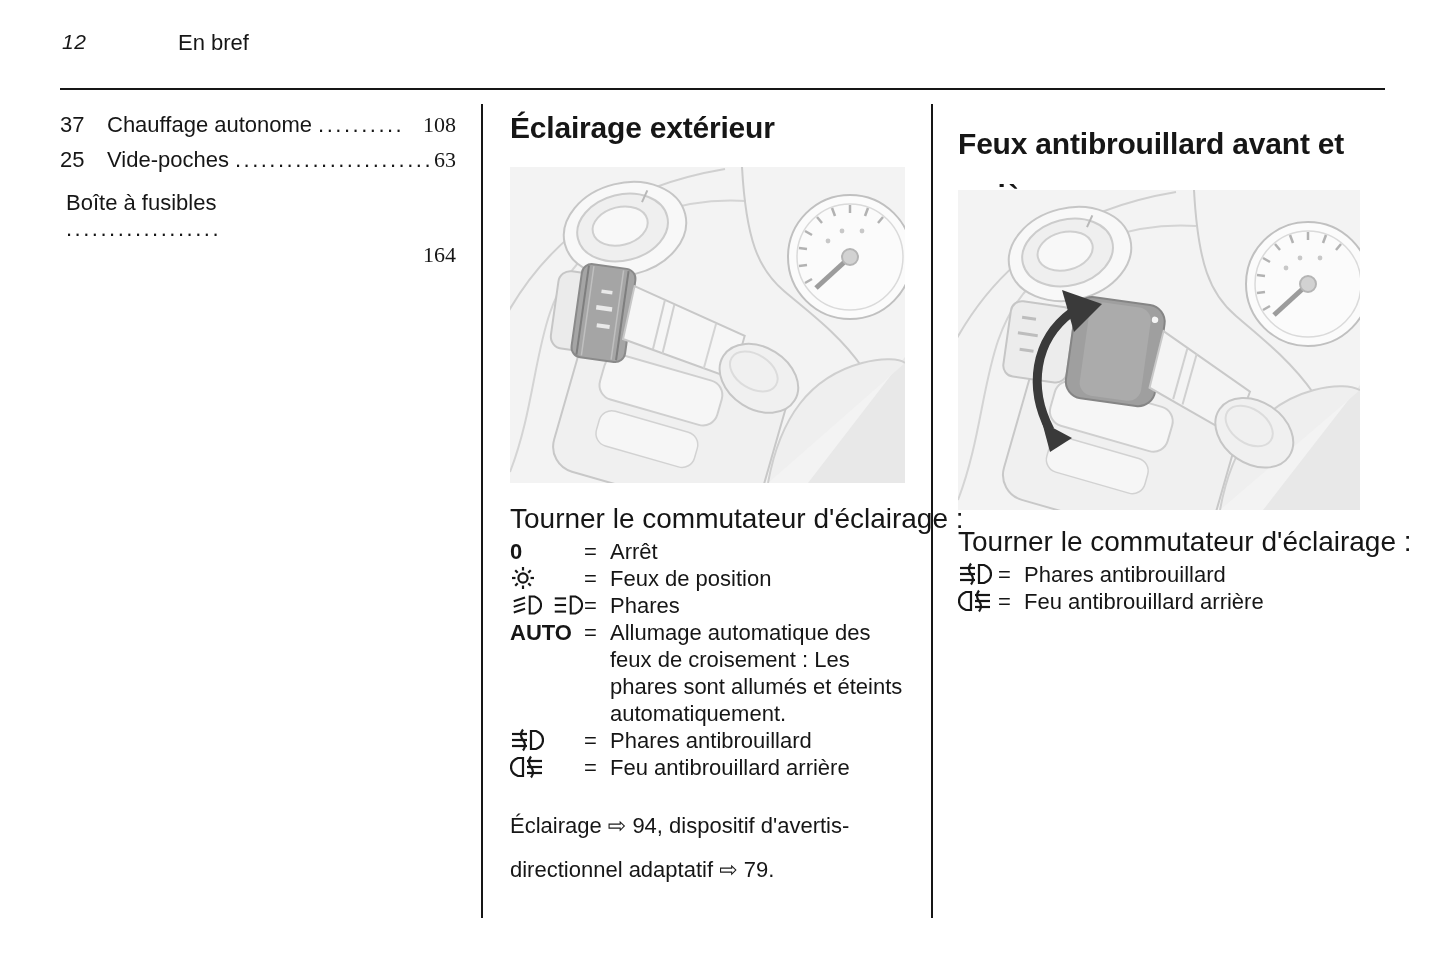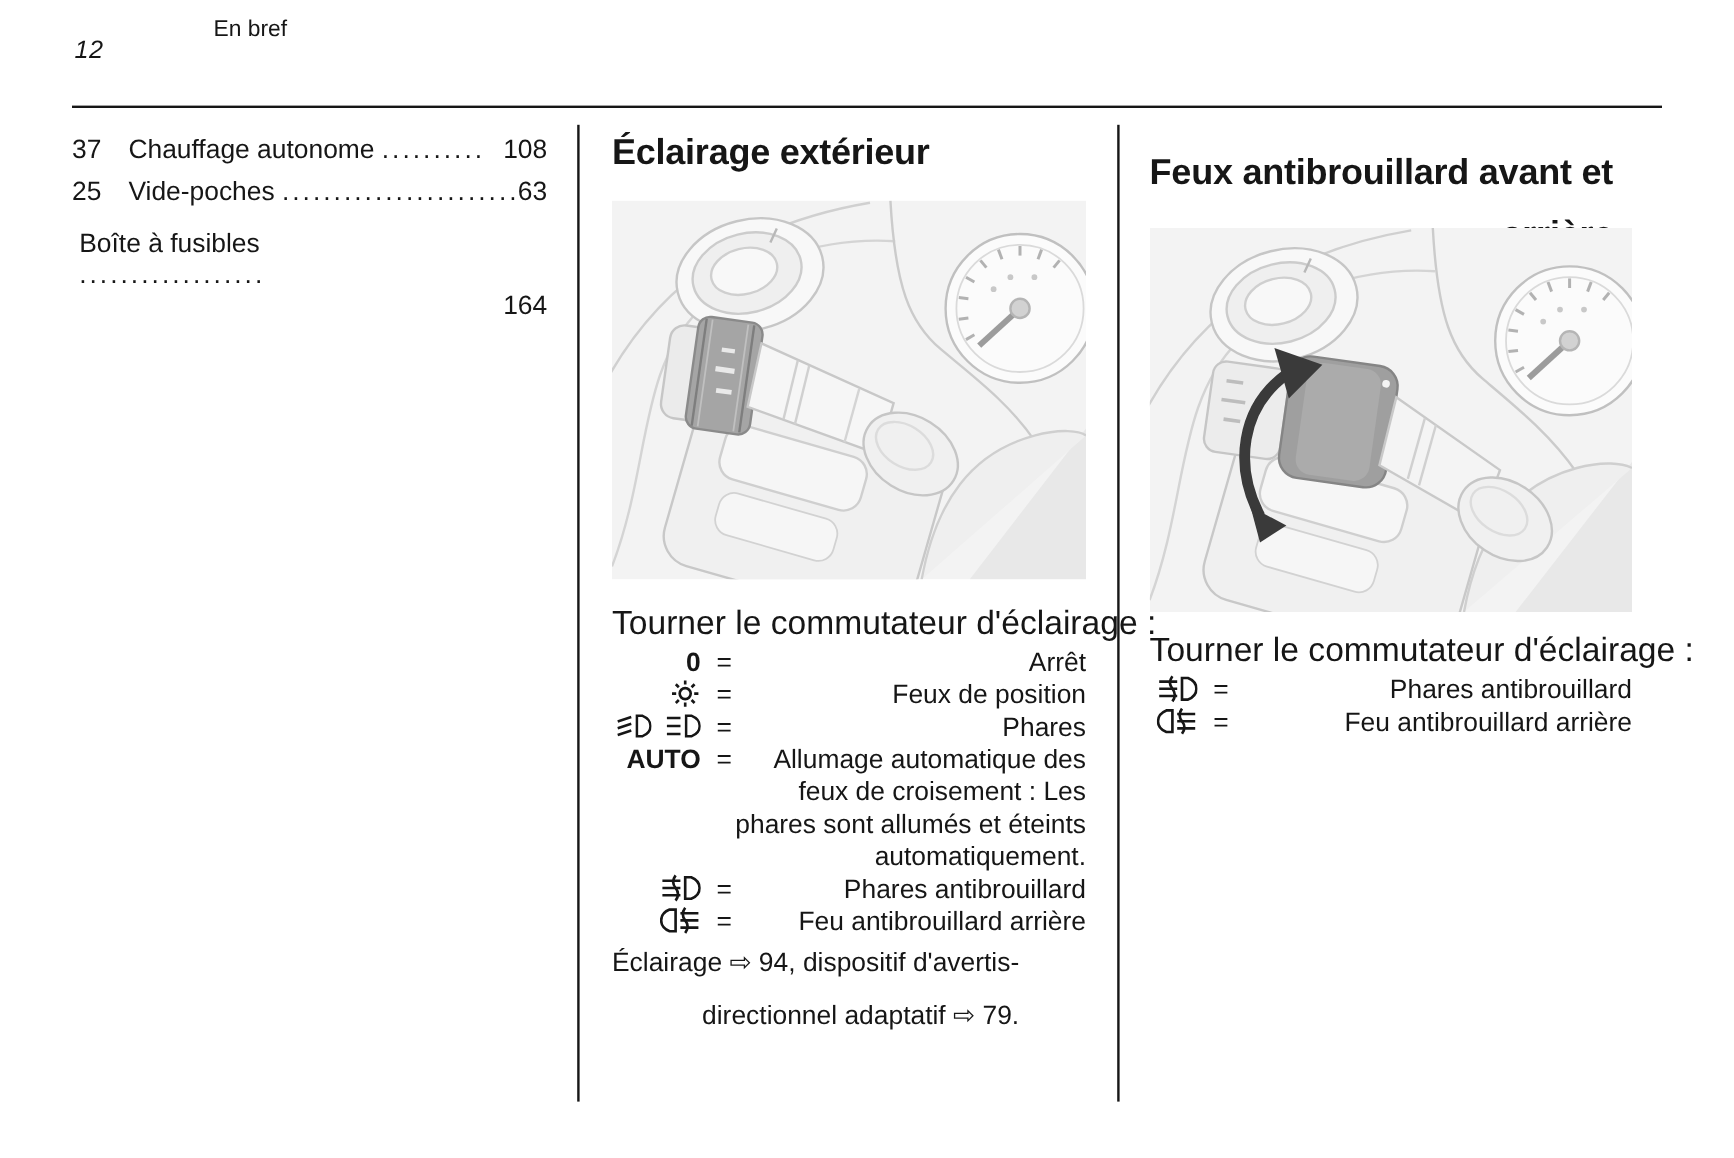--- a/index.html
+++ b/index.html
@@ -8,39 +8,39 @@
     background:#ffffff;
     font-family:"Liberation Sans", sans-serif;
     color:#161616;
     position:relative;
     overflow:hidden;
   }
   .page { position:absolute; inset:0; width:1445px; height:965px; }
 
   
   .hdr-num  { position:absolute; left:62px;  top:30px; font-size:21px; letter-spacing:.5px;font-style:italic; }
-  .hdr-title{ position:absolute; left:178px; top:14px; font-size:19px; }
+  .hdr-title{ position:absolute; left:178px; top:30px; font-size:22px; }
   .hdr-rule { position:absolute; left:60px; top:88px; width:1325px; height:2px; background:#161616; }
 
   
   .vdiv { position:absolute; top:104px; width:2px; height:814px; background:#161616; }
   .vdiv-1 { left:481px; }
   .vdiv-2 { left:931px; }
 
   
   .toc { position:absolute; left:60px; top:112px; width:396px; font-size:22px; }
   .toc-row { display:flex; align-items:baseline; line-height:26px; margin-bottom:9px; white-space:nowrap; }
   .toc-row.gap { margin-top:17px;flex-direction:column; }
   .toc-num { width:47px; flex:none; }
   .toc-label { flex:none; }
   .toc-leader { flex:1 1 auto; overflow:hidden; letter-spacing:2.5px; margin:0 3px 0 6px; }
-  .toc-page { flex:none; margin-left:auto; text-align:right; }
+  .toc-page { flex:none; margin-left:auto; text-align:right;font-family:Liberation Serif, serif; }
 
   
-  .col { position:absolute; top:0; height:685px;text-align:right; }
+  .col { position:absolute; top:0; height:685px; }
   .col-mid   { left:510px; width:395px; }
   .col-right { left:958px; width:402px; }
 
   h1.sec { position:absolute; font-size:30px; font-weight:700; letter-spacing:-0.2px; line-height:36px; }
   .col-mid h1.sec   { left:0; top:110px; }
   .col-right h1.sec { left:0; top:110px; }
 
   figure.illus { position:absolute; left:0; overflow:hidden; }
   .col-mid figure.illus   { top:167px; width:395px; height:316px; }
   .col-right figure.illus { top:190px; width:402px; height:320px; }
@@ -55,21 +55,21 @@
   .col-right .symtable { top:561px; width:402px; }
   .symrow { display:grid; align-items:start; }
   .col-mid .symrow   { grid-template-columns:74px 26px 1fr; }
   .col-right .symrow { grid-template-columns:40px 26px 1fr; }
   .symcell { font-weight:700; white-space:nowrap; }
   .symcell svg { vertical-align:-4px; }
   .symcell .icon + .icon { margin-left:3px; }
   .eqcell { }
   .lblcell { }
 
-  .note { position:absolute; left:0; top:772px; font-size:22px; line-height:28px; }
+  .note { position:absolute; left:0; top:796px; font-size:22px; line-height:28px; }
 
   .nowrap { white-space:nowrap;margin-top:16px; }
 </style>
 </head>
 <body>
 
 <div class="page">
 
   <div class="hdr-num">12</div>
   <div class="hdr-title">En bref</div>

